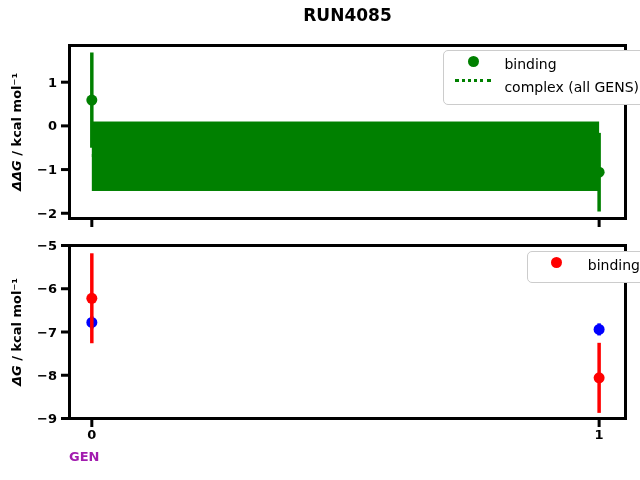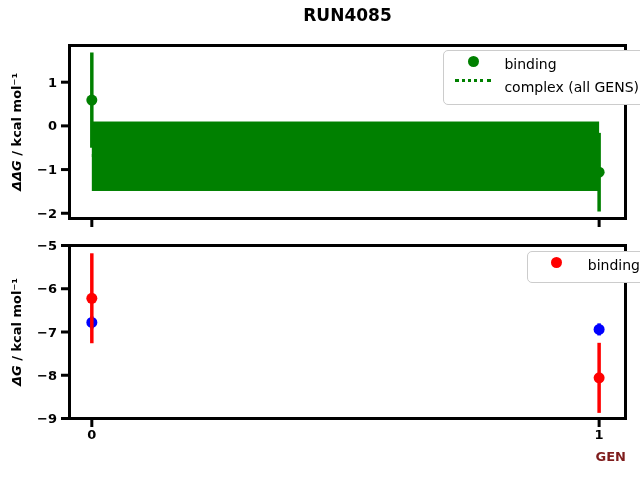--- a/index.html
+++ b/index.html
@@ -18,21 +18,21 @@
   }
   .ylab {
     position:absolute; white-space:nowrap; font-weight:bold; font-size:13px; color:#000;
     transform:translate(-50%,-50%) rotate(-90deg);
   }
   .ylab i { font-style:italic; }
   .ylab-top { left:16px; top:132px; }
   .ylab-bot { left:16px; top:332px; }
   .xlab {
     position:absolute; left:69px; width:557px; top:449px;
-    text-align:right; font-weight:bold; font-size:13px; color:#7f1d1d;
+    text-align:left; font-weight:bold; font-size:13px; color:#a21caf;
   }
   .legend {
     position:absolute; background:#fff; border:1.5px solid #cccccc;
     border-radius:5px; padding:5px 9px; display:flex; flex-direction:column;
     gap:3px; font-size:14px; color:#000; z-index:3;
   }
   .legend-top-plot { top:50px; right:15px; }
   .legend-bot-plot { top:251px; right:14px; }
   .legend-row { display:flex; align-items:flex-start; height:20px; }
   .lg-handle { width:40px; display:flex; justify-content:center; align-items:center; margin-right:11px; flex:none; }

